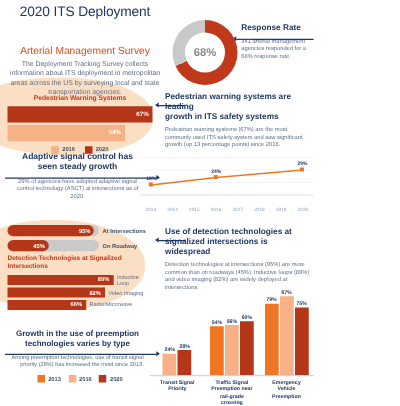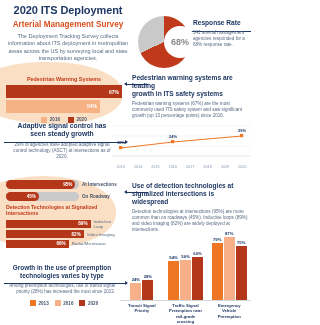--- a/index.html
+++ b/index.html
@@ -17,37 +17,37 @@
     background:#fbdfc4;
     border-radius:50%;
     z-index:0;
   }
   #blob-top { left:-28px; top:62px; width:150px; height:62px; border-radius:50% 50% 45% 55%; }
   #blob-mid { left:-30px; top:176px; width:146px; height:72px; border-radius:50% 50% 48% 52%; }
 
   
   #header { position:absolute; left:0; top:4px; width:136px; text-align:center; z-index:2; }
   #title-l1, #title-l2 {
-    font-size:11px; font-weight:bold; color:#1f3864; line-height:12.5px; letter-spacing:-0.1px;
+    font-size:11px; font-weight:normal; color:#1f3864; line-height:12.5px; letter-spacing:-0.1px;
   }
   #subtitle {
-    font-size:8.2px; font-weight:bold; color:#d94f1e; margin-top:3px; line-height:10px;
+    font-size:8.2px; font-weight:normal; color:#d94f1e; margin-top:19px; line-height:10px;
   }
   #intro {
     font-size:5.5px; color:#5a6b85; line-height:7.6px; margin-top:3px; padding:0 7px;
   }
 
   
   #donut-wrap { position:absolute; left:138px; top:16px; width:52px; height:52px; z-index:2; }
   #donut {
     width:52px; height:52px; border-radius:50%;
     background:conic-gradient(#c0391b 0% 68%, #c9c9c9 68% 100%);
   }
   #donut-hole {
-    position:absolute; left:26px; top:10px; width:32px; height:32px;
+    position:absolute; left:10px; top:10px; width:32px; height:32px;
     border-radius:50%; background:#fff;
     display:flex; align-items:center; justify-content:center;
   }
   #donut-value { font-size:9px; font-weight:bold; color:#8a8a8a; }
 
   
   .callout-head { font-size:6.6px; font-weight:bold; color:#1f3864; line-height:8px; }
   .callout-body { font-size:4.6px; color:#5a6b85; line-height:6.2px; margin-top:2.5px; }
   .rule { height:1px; background:#1f3864; }
   .arrow-l {

